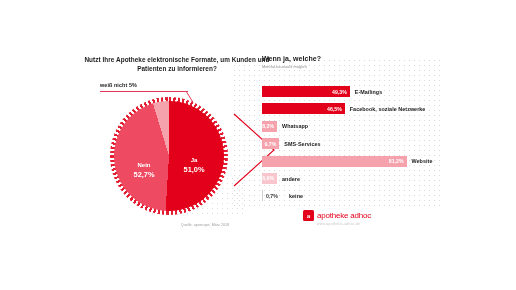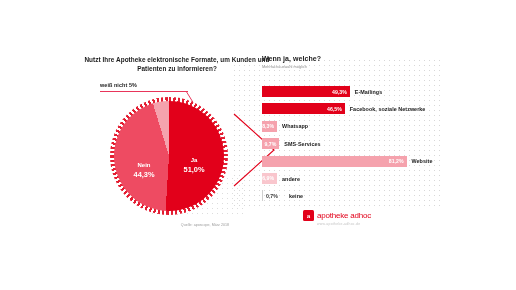--- a/index.html
+++ b/index.html
@@ -159,21 +159,21 @@
     <div id="pie-ring"></div>
     <div id="pie-body"></div>
 
     <div class="pie-label" id="pie-label-ja">
       <span class="pl-name">Ja</span>
       <span class="pl-val">51,0%</span>
     </div>
 
     <div class="pie-label" id="pie-label-nein">
       <span class="pl-name">Nein</span>
-      <span class="pl-val">44,3%</span>
+      <span class="pl-val">52,7%</span>
     </div>
   </div>
 
   <div id="source-note">Quelle: aposcope, März 2018</div>
 
   <svg id="chevron" viewBox="0 0 46 76">
     <path d="M2 2 L42 38 L2 74" stroke="#e2001a" stroke-width="1.1" fill="none"></path>
   </svg>
 
   <div id="q2-title">Wenn ja, welche?</div>

